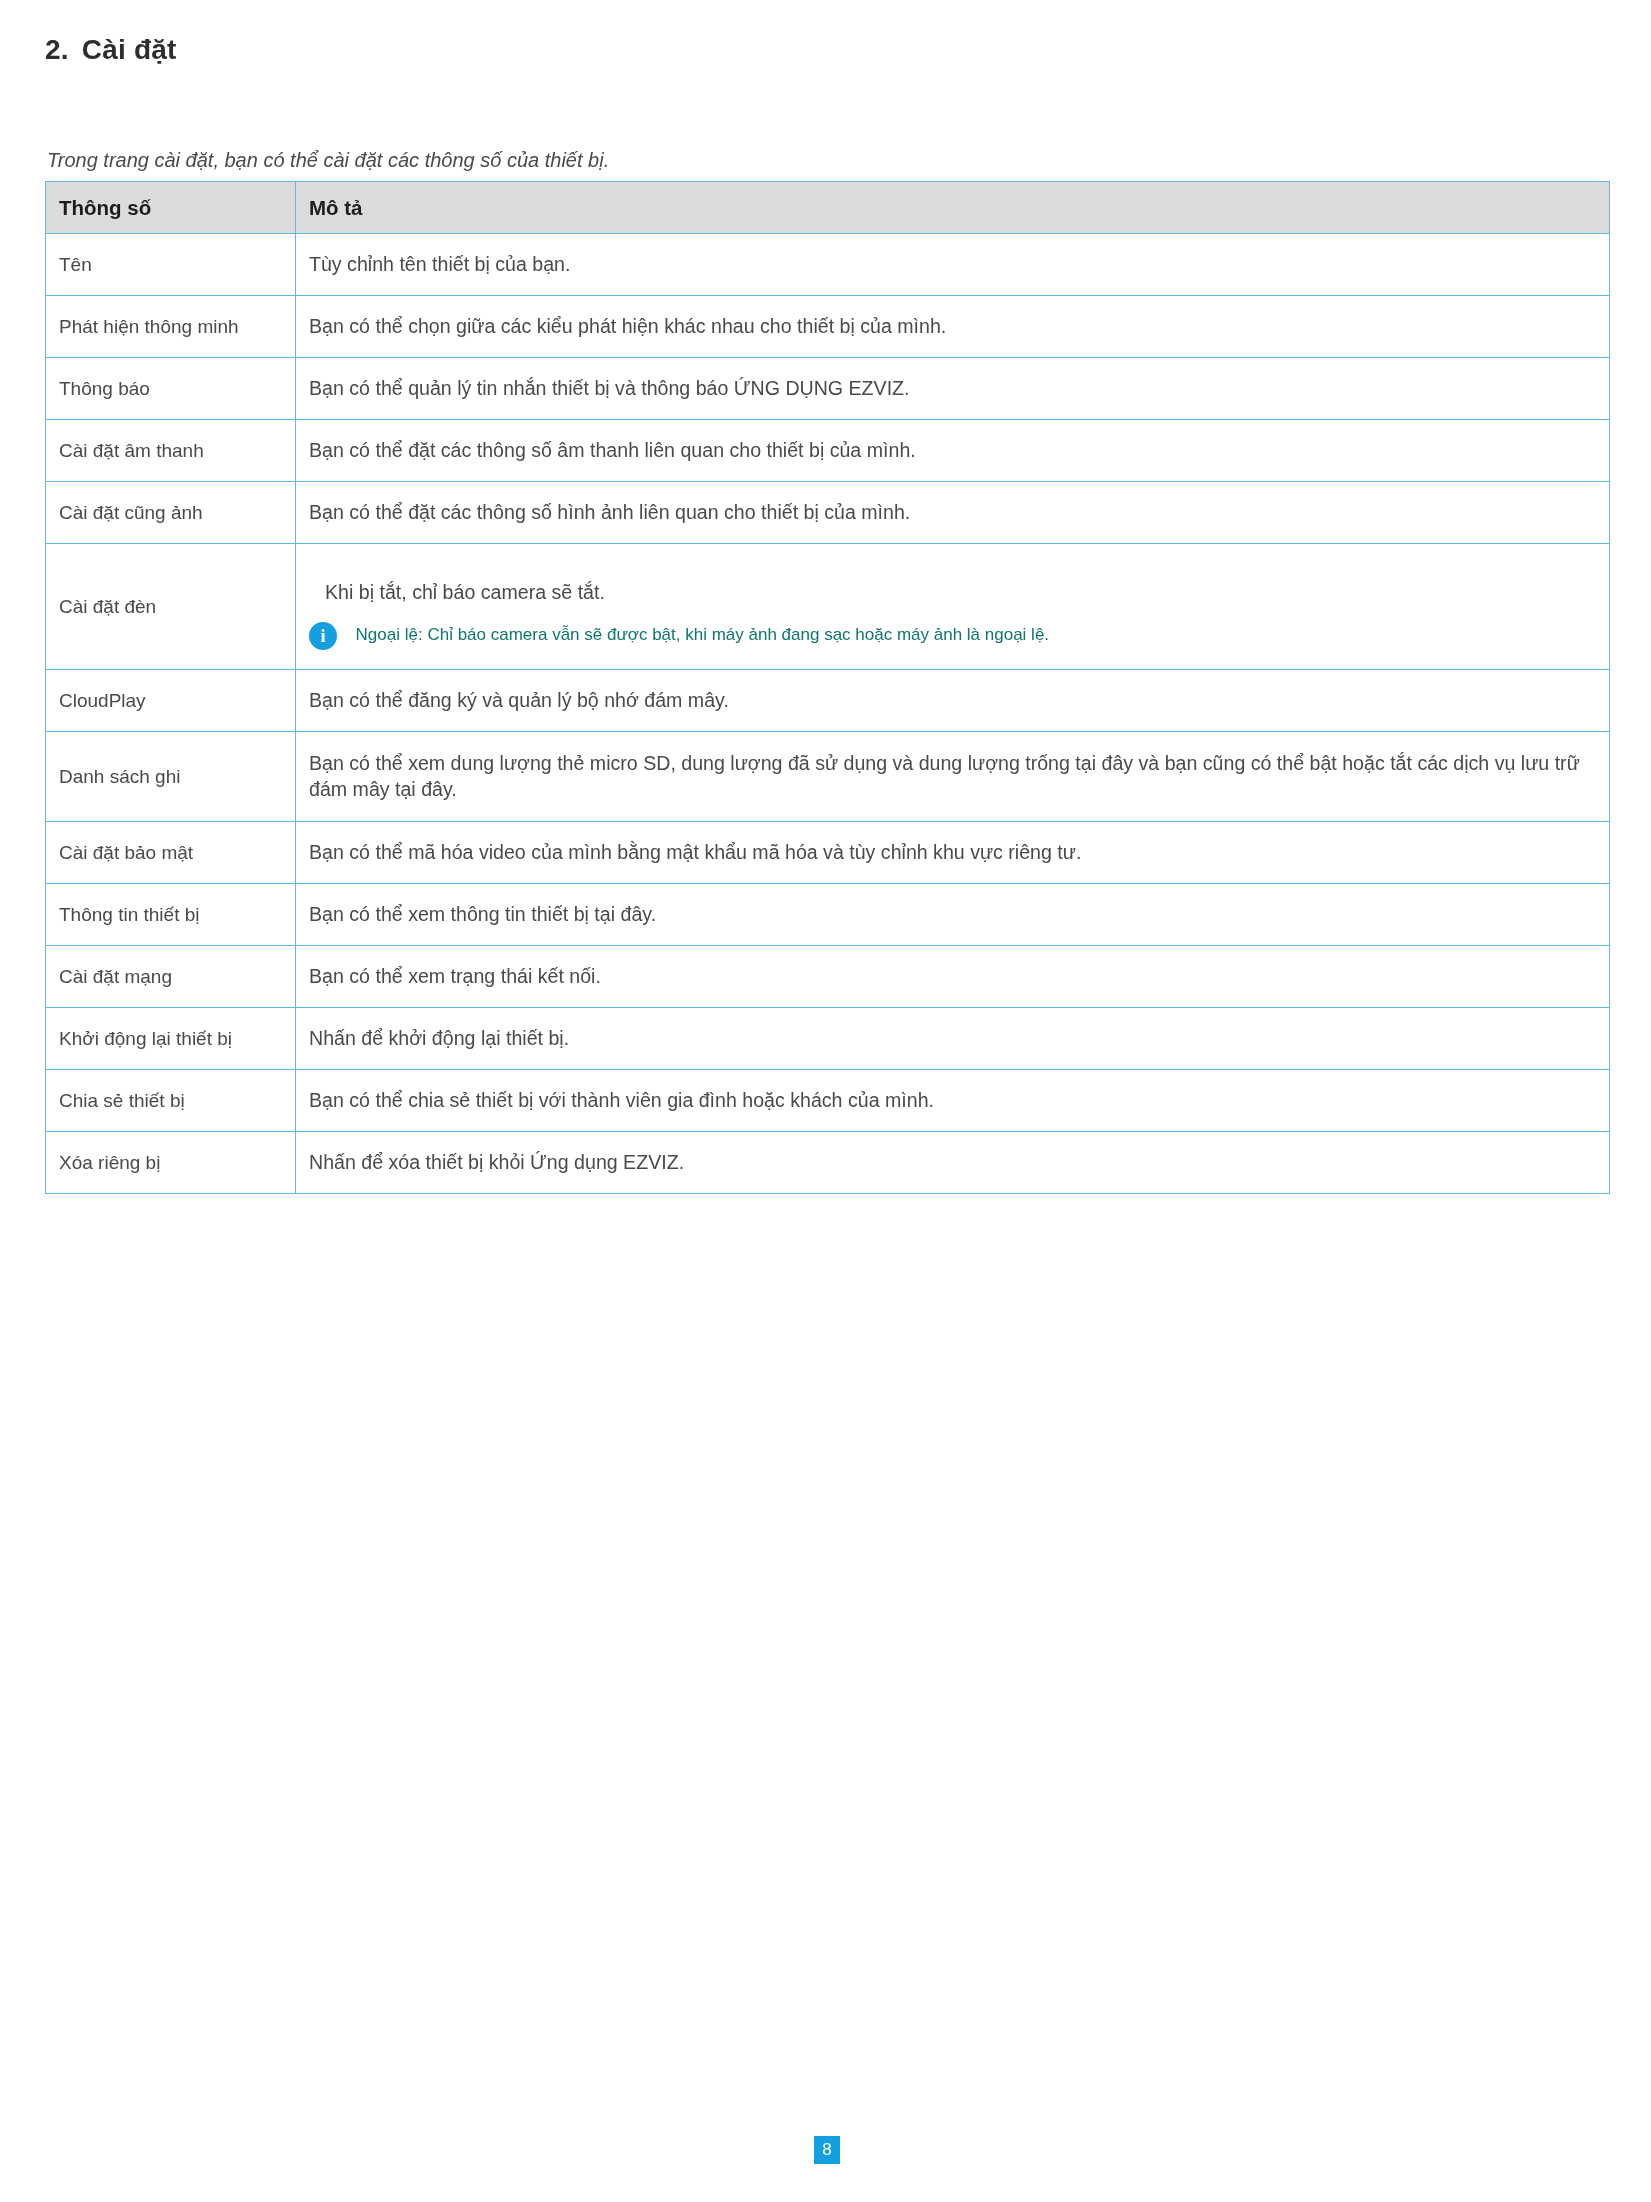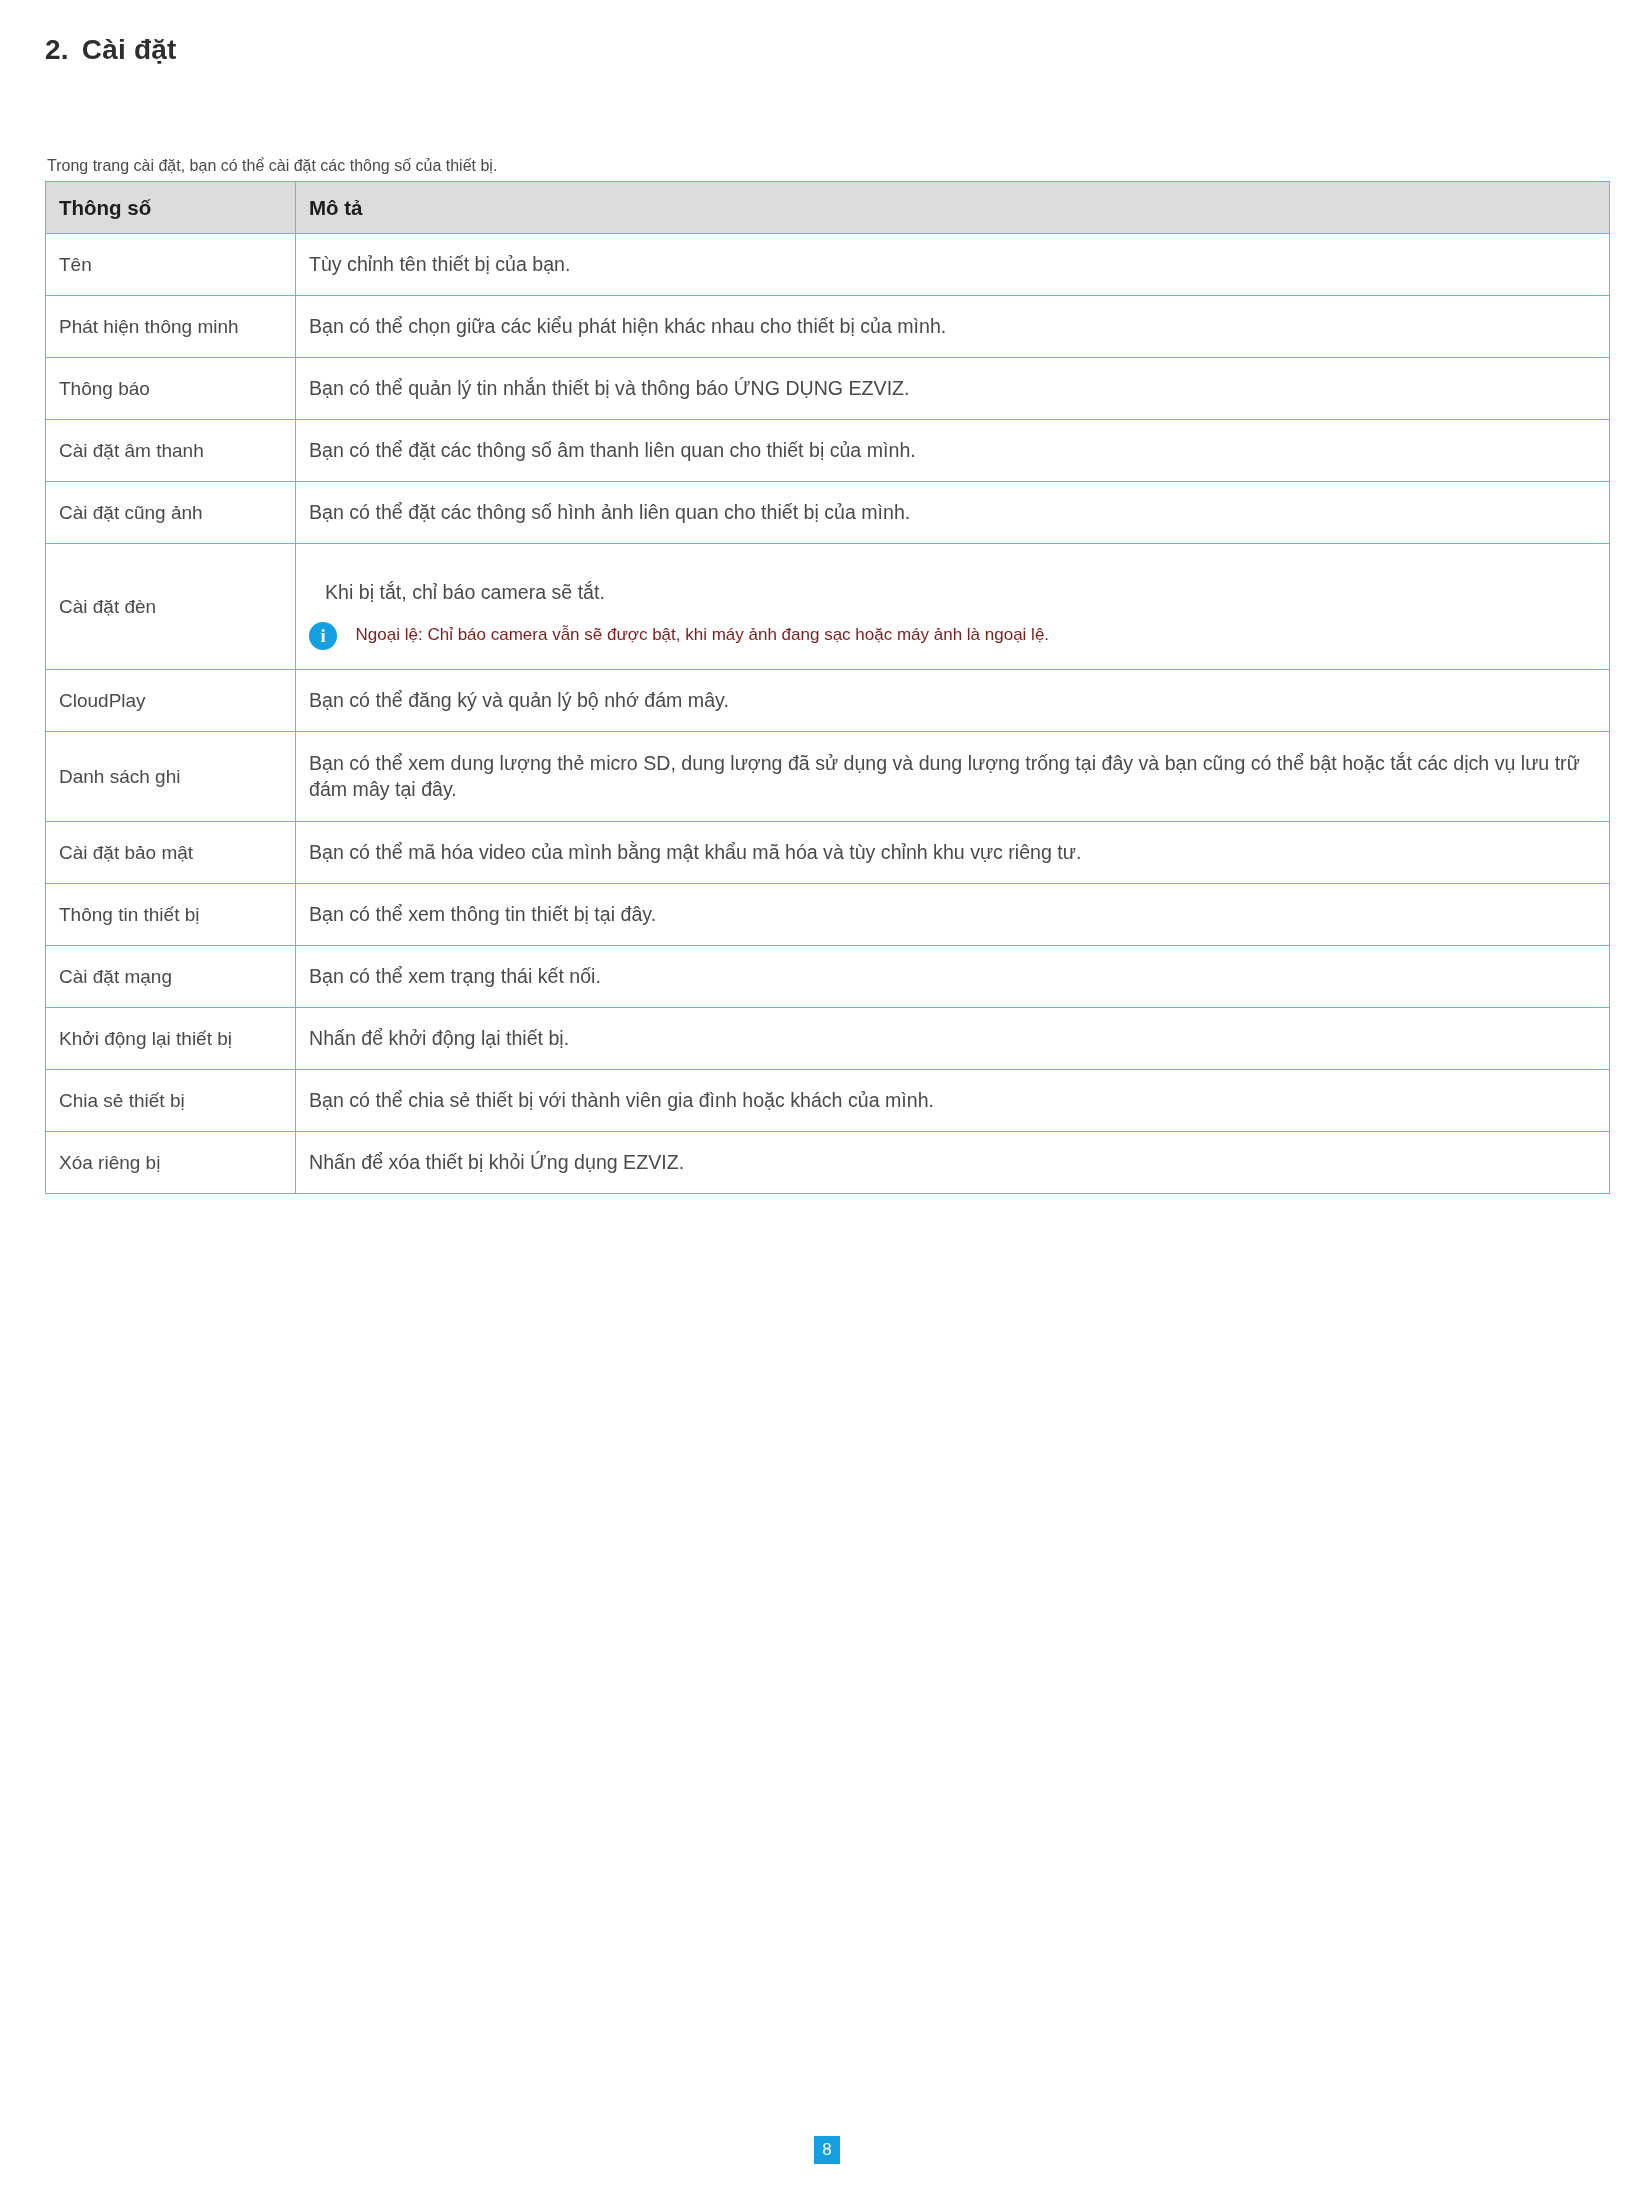--- a/index.html
+++ b/index.html
@@ -36,24 +36,25 @@
   }
   .section-heading .num {
     display: inline-block;
     margin-right: 13px;
   }
 
   
   .intro {
     position: absolute;
     left: 47px;
-    top: 157px;
-    font-size: 16px;
+    top: 149px;
+    font-size: 20px;
     color: #4a4a4a;
     white-space: nowrap;
+    font-style: italic;
   }
 
   
   .params-table {
     position: absolute;
     left: 45px;
     top: 181px;
     width: 1564px;
     border-collapse: collapse;
     table-layout: fixed;
@@ -113,21 +114,21 @@
     color: #ffffff;
     font-size: 18.6px;
     font-weight: bold;
     line-height: 28px;
     text-align: center;
     font-family: "Liberation Serif", serif;
   }
   .note-text {
     margin-left: 18.6px;
     font-size: 17px;
-    color: #7f1d1d;
+    color: #0f766e;
   }
 
   
   .page-number {
     position: absolute;
     left: 814px;
     top: 2136px;
     width: 26px;
     height: 28px;
     background: #14a0e0;

